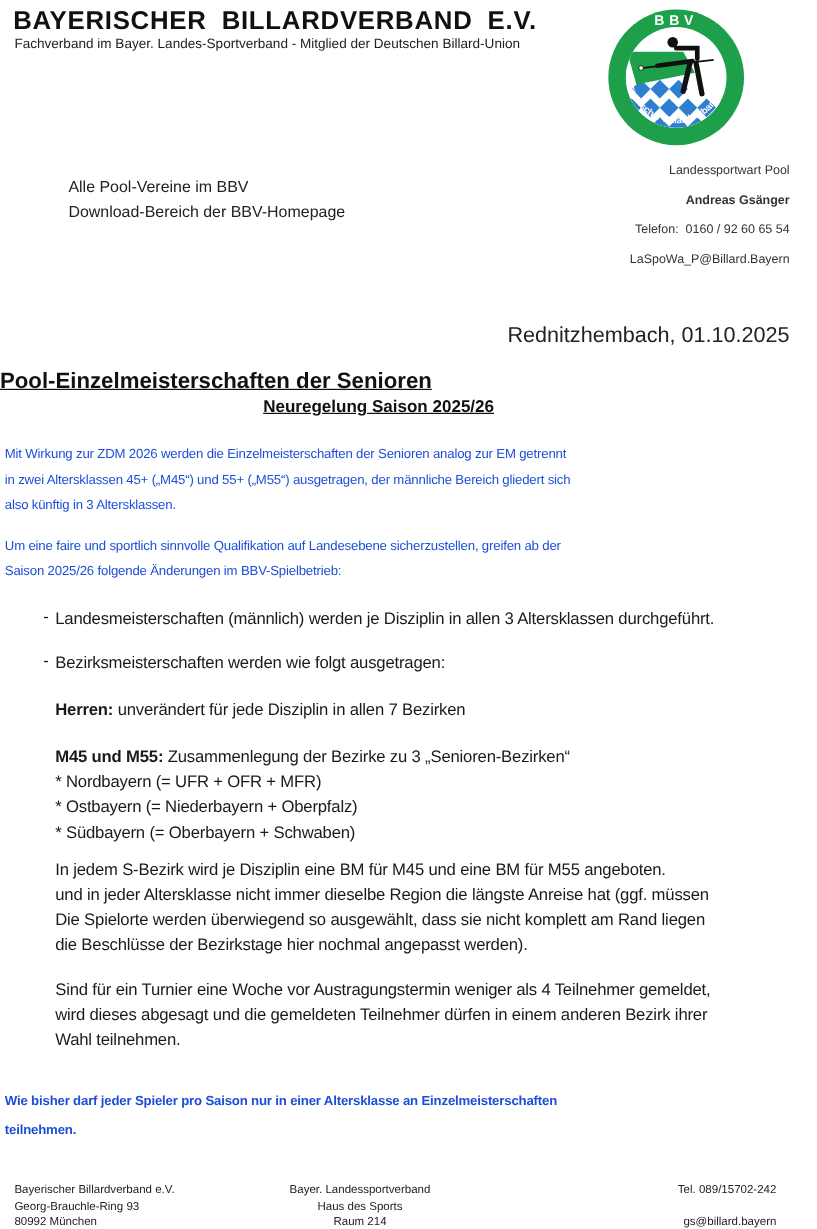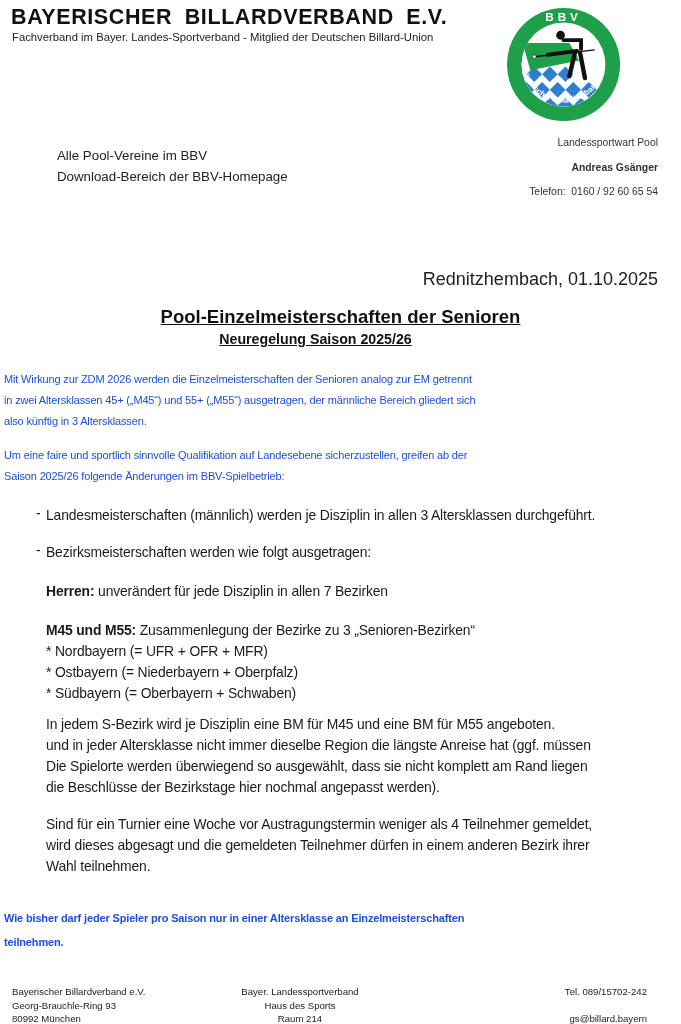--- a/index.html
+++ b/index.html
@@ -13,21 +13,21 @@
 
     #distribution { left: 57px; top: 133px; font-size: 13.3px; line-height: 21px; color: #222; }
     #distribution .gap { height: 12px; }
 
     #contact { right: 23px; top: 137px; text-align: right; font-size: 10.4px; color: #333; }
     #contact div { height: 24.5px; }
     #contact .bold { font-weight: bold; }
 
     #date { right: 23px; top: 269px; font-size: 18px; color: #222; white-space: nowrap; }
 
-    #title { left: 0; width: 681px; top: 306px; text-align: center; font-size: 18.5px; font-weight: bold; text-decoration: underline; color: #111; }
+    #title { left: 0; width: 681px; top: 306px; font-size: 18.5px; font-weight: bold; text-decoration: underline; color: #111; }
     #subtitle { left: 0; width: 631px; top: 331px; text-align: center; font-size: 14.2px; font-weight: bold; text-decoration: underline; color: #111; }
 
     .para { left: 4px; width: 660px; font-size: 11px; line-height: 21px; color: #1d4ed8; letter-spacing: -0.15px; }
     .bullet-dash { left: 36px; font-size: 14px; color: #1a1a1a; }
     .indent { left: 46px; width: 615px; font-size: 13.9px; line-height: 21px; color: #1a1a1a; letter-spacing: -0.15px; }
     .b { font-weight: bold; }
 
     #footer-left { left: 12px; top: 985px; font-size: 9.6px; line-height: 13.5px; color: #222; }
     #footer-center { left: 200px; width: 200px; top: 985px; text-align: center; font-size: 9.6px; line-height: 13.5px; color: #222; }
     #footer-right { right: 34px; top: 985px; text-align: right; font-size: 9.6px; line-height: 13.5px; color: #222; }
@@ -83,20 +83,21 @@
 <div id="distribution" class="abs cal">
   <div class="gap"></div>
   <div>Alle Pool-Vereine im BBV</div>
   <div>Download-Bereich der BBV-Homepage</div>
 </div>
 
 <div id="contact" class="abs arial">
   <div>Landessportwart Pool</div>
   <div class="bold">Andreas Gsänger</div>
   <div style="white-space:pre;">Telefon:  0160 / 92 60 65 54</div>
+  <div>LaSpoWa_P@Billard.Bayern</div>
 </div>
 
 <div id="date" class="abs cal">Rednitzhembach, 01.10.2025</div>
 
 <div id="title" class="abs cal">Pool-Einzelmeisterschaften der Senioren</div>
 <div id="subtitle" class="abs cal">Neuregelung Saison 2025/26</div>
 
 <div class="abs para cal" style="top:369px;">
   <div>Mit Wirkung zur ZDM 2026 werden die Einzelmeisterschaften der Senioren analog zur EM getrennt</div>
   <div>in zwei Altersklassen 45+ („M45“) und 55+ („M55“) ausgetragen, der männliche Bereich gliedert sich</div>

